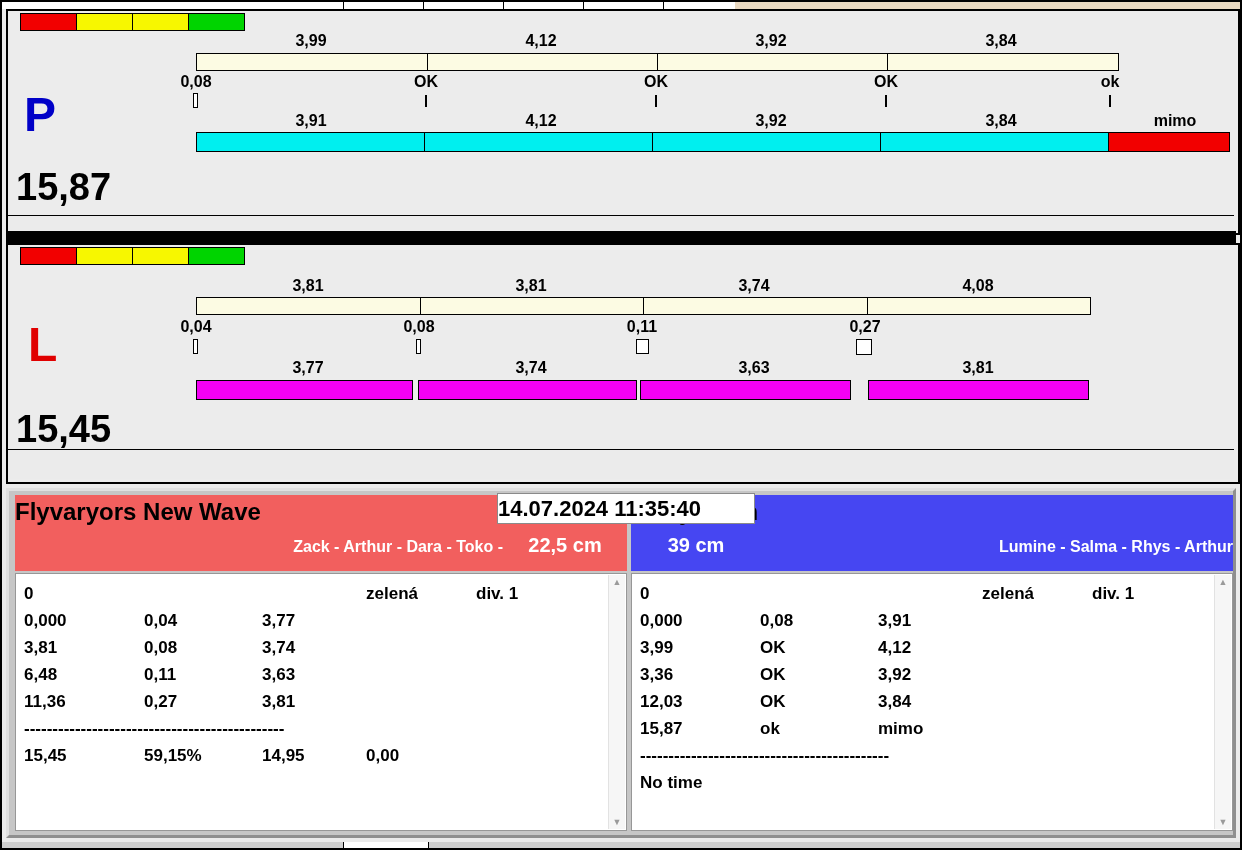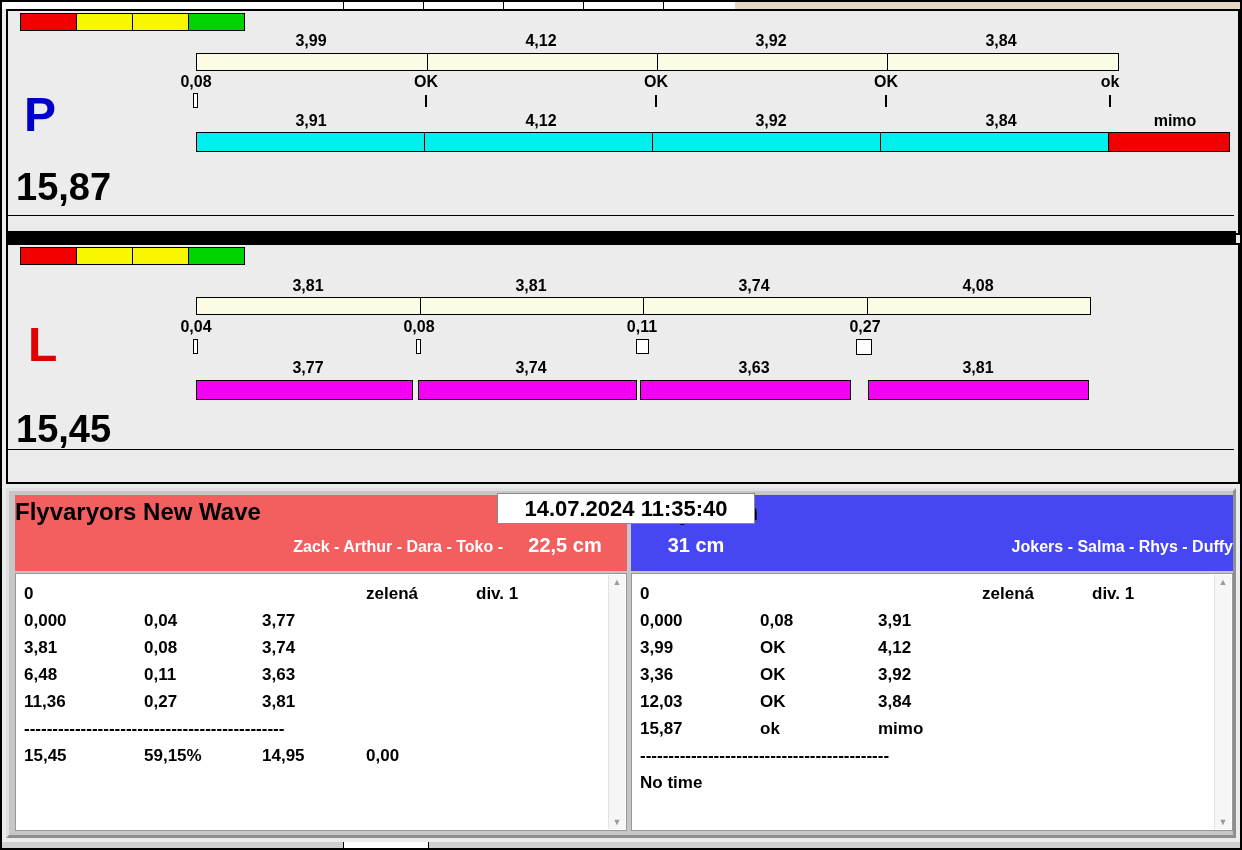--- a/index.html
+++ b/index.html
@@ -27,21 +27,21 @@
   .bigtime{position:absolute;font-size:38px;line-height:1;color:#000;}
   .panelfooter{position:absolute;left:0;width:1226px;border-top:1px solid #000;background:#ebebeb;}
   .separator{position:absolute;background:#000;}
   .board{position:absolute;background:#c6c6c6;border:3px solid;border-color:#e0e0e0 #8f8f8f #8f8f8f #e0e0e0;}
   .col{position:absolute;}
   .thead{position:absolute;left:0;top:0;height:76px;width:100%;}
   .tname{position:absolute;top:3px;font-size:24px;text-align:left;color:#000;}
   .tmembers{position:absolute;top:43px;font-size:16px;text-align:right;color:#fff;}
   .tcat{position:absolute;top:39px;font-size:20px;text-align:center;color:#fff;}
   .datebox{position:absolute;background:#fff;border:1px solid #8a8a8a;font-size:22px;
-           text-align:center;line-height:30px;box-sizing:border-box;}
+           line-height:30px;box-sizing:border-box;}
   .textpanel{position:absolute;background:#fff;border:1px solid #979797;box-sizing:border-box;}
   .rows{position:absolute;left:8px;top:6px;right:22px;}
   .trow{display:grid;grid-template-columns:120px 118px 104px 110px 1fr;height:27px;
         font-size:17px;line-height:27px;}
   .trow span{white-space:nowrap;overflow:visible;}
   .vscroll{position:absolute;top:1px;right:1px;bottom:1px;width:16px;background:#f6f6f6;
            border-left:1px solid #e2e2e2;}
   .vscroll .arr-up{position:absolute;left:0;top:0;width:100%;height:14px;font-size:9px;
            line-height:14px;text-align:center;color:#9a9a9a;}
   .vscroll .arr-down{position:absolute;left:0;bottom:0;width:100%;height:14px;font-size:9px;
@@ -224,23 +224,23 @@
           </div>
         <div class="vscroll">
           <span class="arr-up">▲</span>
           <span class="arr-down">▼</span>
         </div>
       </div>
     </div>
 
     <div class="col" style="left:622px;top:4px;width:602px;height:336px">
       <div class="thead" style="background: rgb(70, 70, 242);">
-        <span class="tcat" style="left:0;width:130px">31 cm</span>
+        <span class="tcat" style="left:0;width:130px">39 cm</span>
         <span class="tname" style="left:0;width:602px">Duffy All-in</span>
-        <span class="tmembers" style="left:0;width:602px">Jokers - Salma - Rhys - Duffy</span>
+        <span class="tmembers" style="left:0;width:602px">Lumine - Salma - Rhys - Arthur</span>
       </div>
       <div class="textpanel" style="left:0;top:78px;width:602px;height:258px">
         <div class="rows">
             <div class="trow">
               <span>0</span>
               <span></span>
               <span></span>
               <span>zelená</span>
               <span>div. 1</span>
             </div>

